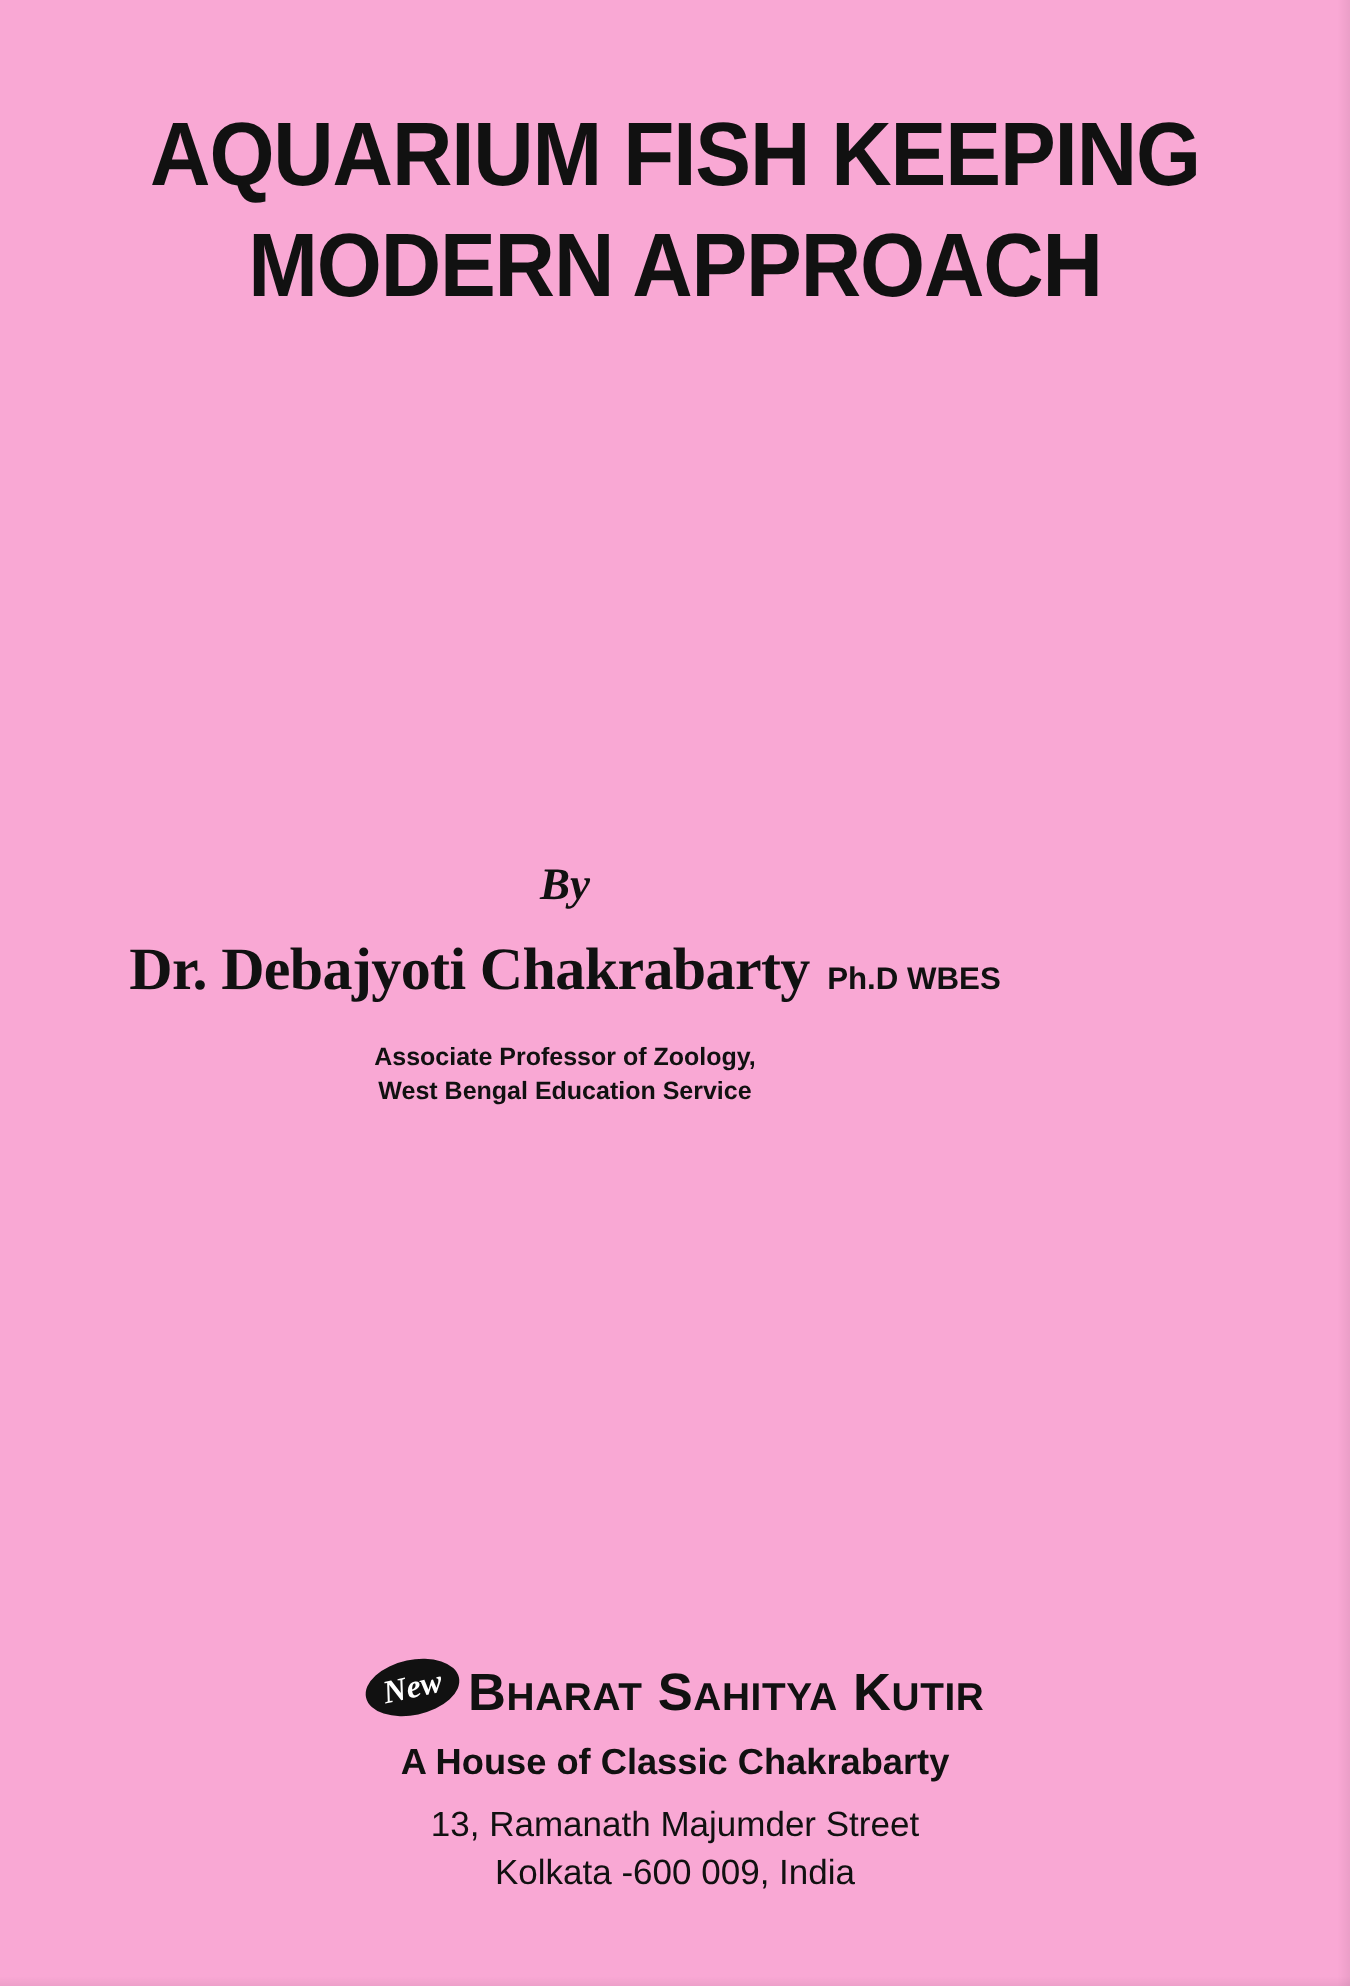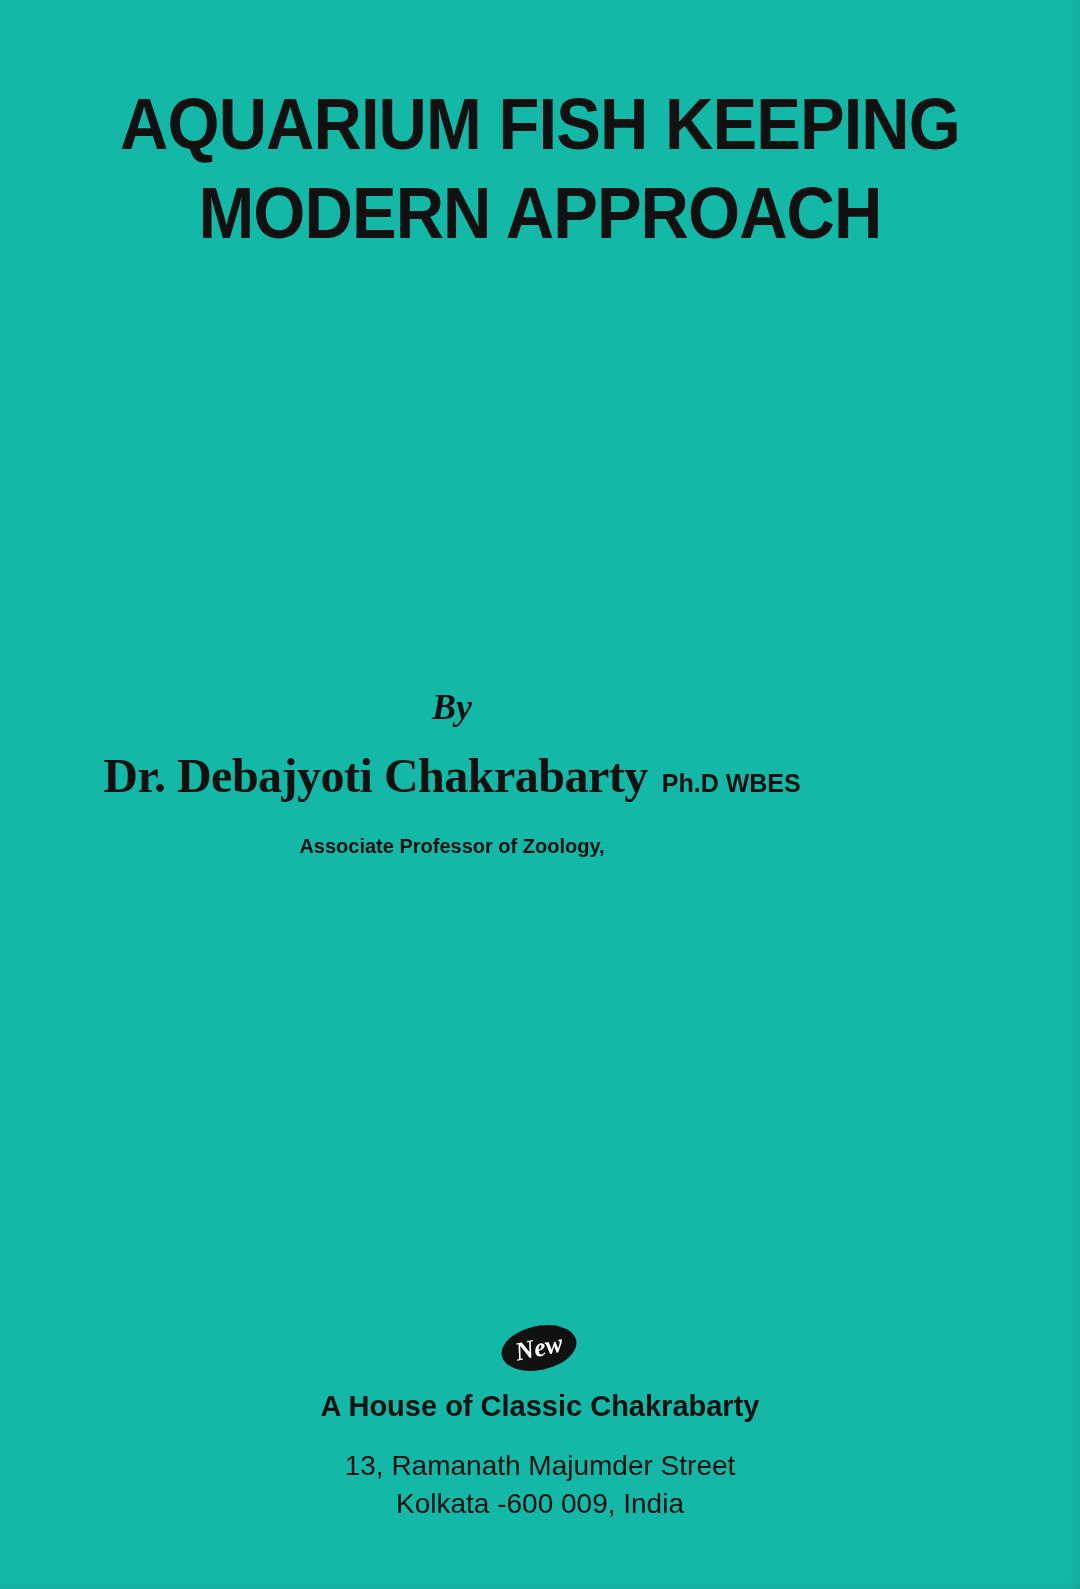--- a/index.html
+++ b/index.html
@@ -13,21 +13,21 @@
     font-family: "Liberation Sans", sans-serif;
     color: #111111;
     overflow: hidden;
     position: relative;
   }
 
   .page {
     position: relative;
     width: 1080px;
     height: 1589px;
-    background: #14b8a6;
+    background: #f9a8d4;
   }
 
   
   .title-block {
     position: absolute;
     top: 88px;
     left: 0;
     width: 1080px;
     text-align: center;
   }
@@ -137,21 +137,21 @@
     font-size: 31px;
   }
   .pub-tagline {
     margin-top: 16px;
     font-family: "Liberation Sans", sans-serif;
     font-weight: bold;
     font-size: 29px;
     color: #111111;
   }
   .pub-address {
-    margin-top: 24px;
+    margin-top: 14px;
     font-family: "Liberation Sans", sans-serif;
     font-weight: normal;
     font-size: 28px;
     line-height: 1.35;
     color: #111111;
   }
 
   
   .edge-shade-right {
     position: absolute;
@@ -183,26 +183,28 @@
   </div>
 
   <div class="author-block">
     <div class="by-word">By</div>
     <div class="author-name-row">
       <span class="author-name">Dr. Debajyoti Chakrabarty</span>
       <span class="author-degrees">Ph.D WBES</span>
     </div>
     <div class="author-affil">
       <div>Associate Professor of Zoology,</div>
+      <div>West Bengal Education Service</div>
     </div>
   </div>
 
   <div class="publisher-block">
     <div class="pub-name-row">
       <span class="new-badge">New</span>
+      <span class="pub-name"><span>B</span><span class="sc">HARAT</span>&nbsp;<span>S</span><span class="sc">AHITYA</span>&nbsp;<span>K</span><span class="sc">UTIR</span></span>
     </div>
     <div class="pub-tagline">A House of Classic Chakrabarty</div>
     <div class="pub-address">
       <div>13, Ramanath Majumder Street</div>
       <div>Kolkata -600 009, India</div>
     </div>
   </div>
 
   <div class="edge-shade-right"></div>
   <div class="edge-shade-bottom"></div>

